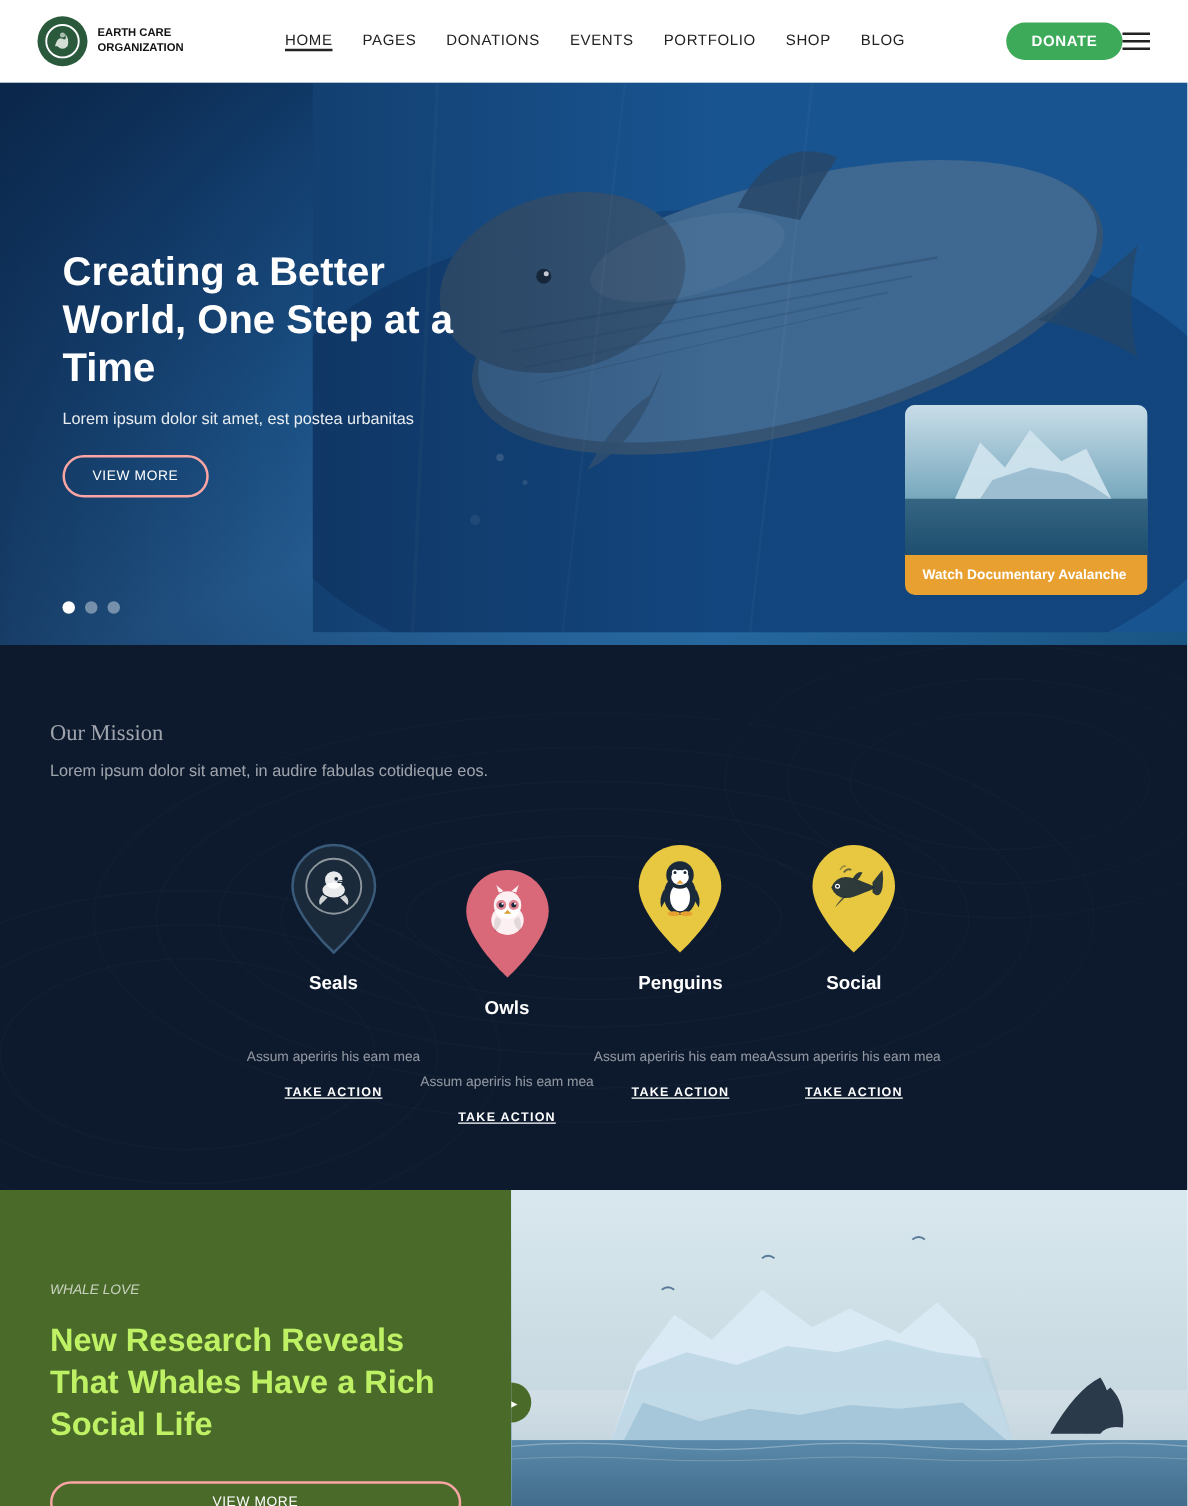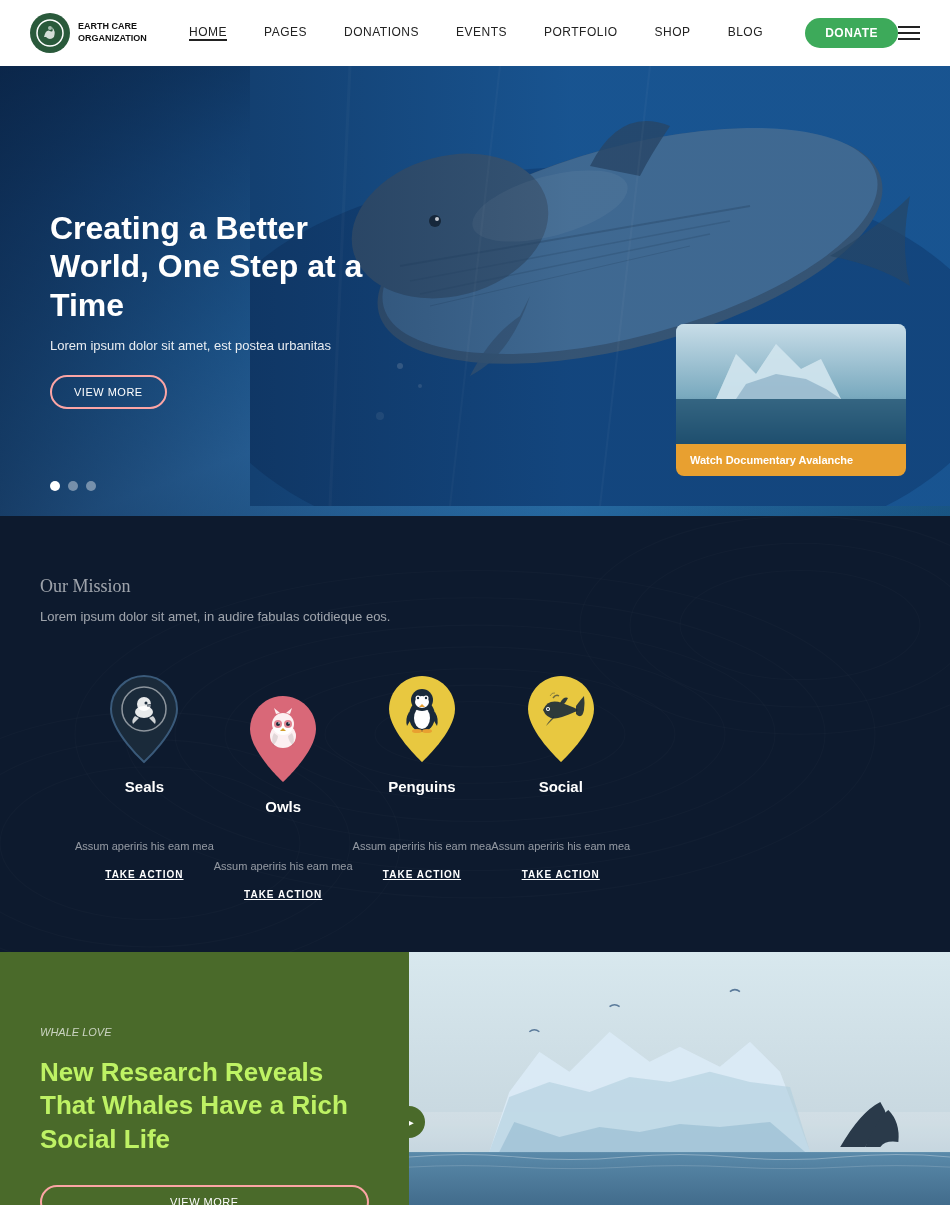--- a/index.html
+++ b/index.html
@@ -11,70 +11,70 @@
       padding: 0 30px; height: 66px; background: #fff; position: relative; z-index: 10;
     }
     .logo-area { display: flex; align-items: center; gap: 8px; }
     .logo-icon {
       width: 40px; height: 40px;
       background: #2a5a3b; border-radius: 50%;
       display: flex; align-items: center; justify-content: center;
       color: white; font-size: 16px;
     }
     .logo-text { font-size: 9px; font-weight: bold; color: #111; line-height: 1.3; text-transform: uppercase; }
-    nav { display: flex; gap: 37px; }
+    nav { display: flex; gap: 24px; }
     nav a {
       text-decoration: none; color: #222; font-size: 12px; font-weight: 500; text-transform: uppercase; letter-spacing: 0.5px;
     }
     .header-right { display: flex; align-items: center; gap: 0; }
     .donate-btn {
       background: #3daa5a; color: white; border: none; border-radius: 20px;
       padding: 8px 20px; font-size: 12px; font-weight: bold; cursor: pointer; text-transform: uppercase; letter-spacing: 0.5px;
     }
     .hamburger { display: flex; flex-direction: column; gap: 4px; cursor: pointer; }
     .hamburger span { display: block; width: 22px; height: 2px; background: #222; }
 
     
     .hero {
       position: relative; height: 450px; background: #1a5a8a; overflow: hidden;
     }
     .hero-overlay { position: absolute; inset: 0; background: linear-gradient(to right, rgba(10,30,60,0.7) 0%, rgba(10,30,60,0.1) 60%); }
-    .hero-content { position: absolute; left: 50px; top: 143px; color: white; max-width: 360px; }
+    .hero-content { position: absolute; left: 50px; top: 132px; color: white; max-width: 360px; }
     .hero-content h1 { font-size: 32px; font-weight: 900; line-height: 1.2; margin-bottom: 14px; }
     .hero-content p { font-size: 13px; margin-bottom: 22px; opacity: 0.9; }
     .view-more-btn {
       background: transparent; color: white; border: 2px solid #fca5a5;
       border-radius: 20px; padding: 9px 22px; font-size: 11px; cursor: pointer; text-transform: uppercase; letter-spacing: 0.5px;
     }
     .hero-dots { position: absolute; bottom: 25px; left: 50px; display: flex; gap: 8px; }
     .dot { width: 10px; height: 10px; border-radius: 50%; background: rgba(255,255,255,0.4); }
     .dot.active { background: white; }
     .documentary-card {
-      position: absolute; right: 44px; bottom: 40px;
-      width: 230px; border-radius: 8px; overflow: hidden;
+      position: absolute; right: 32px; bottom: 40px;
+      width: 194px; border-radius: 8px; overflow: hidden;
     }
     .doc-image {
       width: 100%; height: 120px;
       background: linear-gradient(135deg, #b0c8d8 0%, #7a9ab5 40%, #3a6a88 100%);
       position: relative; overflow: hidden;
     }
     .doc-label {
       background: #e8a030; color: white; padding: 10px 14px; font-size: 11px; font-weight: 600;
     }
 
     
     .mission-section {
       background: #0d1a2e; padding: 60px 40px 70px; position: relative; overflow: hidden;
     }
     .mission-header { margin-bottom: 50px; position: relative; z-index: 2; }
     .mission-label { font-family: 'Brush Script MT', cursive; color: rgba(255,255,255,0.6); font-size: 18px; margin-bottom: 12px; }
     .mission-title { color: white; font-size: 32px; font-weight: 800; margin-bottom: 14px; }
     .mission-desc { color: rgba(255,255,255,0.6); font-size: 13px; }
     .species-grid {
-      display: flex; justify-content: flex-start; align-items: flex-end;
+      display: flex; justify-content: center; align-items: flex-end;
       position: relative; z-index: 2; max-width: 800px; margin: 0 auto;
     }
     .species-item { text-align: center; max-width: 160px; }
     .pin-container { display: flex; justify-content: center; margin-bottom: 14px; }
     .species-name { color: white; font-size: 15px; font-weight: 700; margin-bottom: 8px; }
     .species-desc { color: rgba(255,255,255,0.55); font-size: 11px; margin-bottom: 10px; line-height: 1.4; margin-top: 44px; }
     .take-action {
       color: white; font-size: 10px; text-decoration: underline; text-transform: uppercase;
       letter-spacing: 1px; font-weight: 600; background: none; border: none; cursor: pointer;
     }

